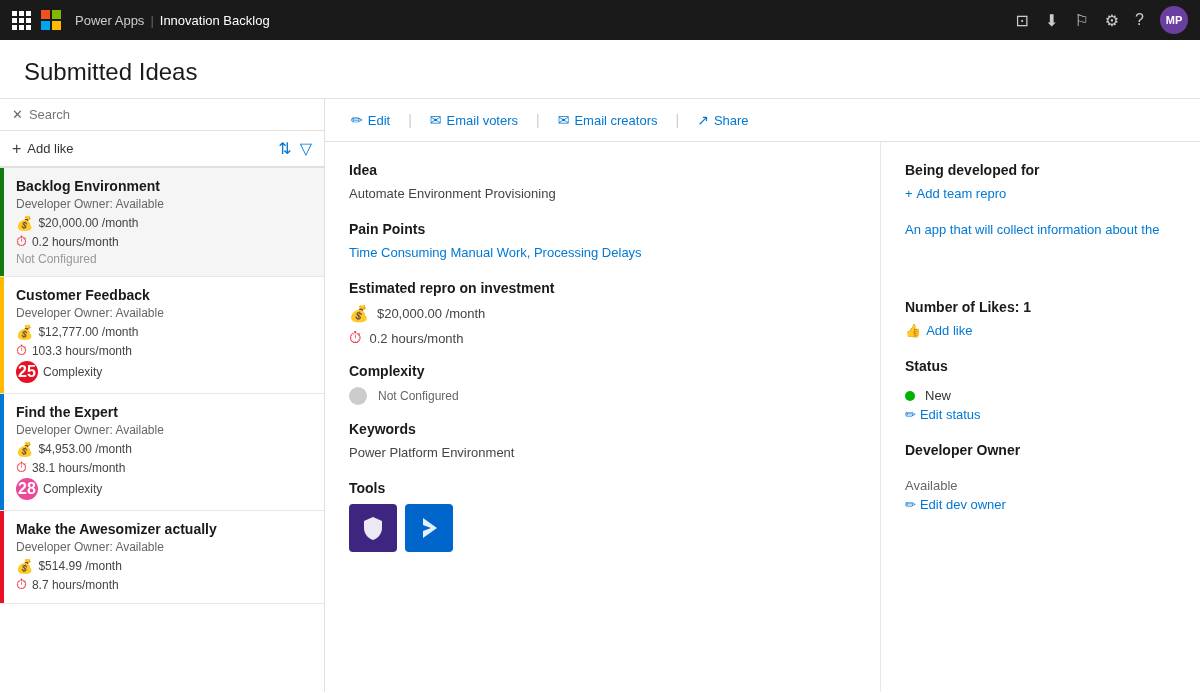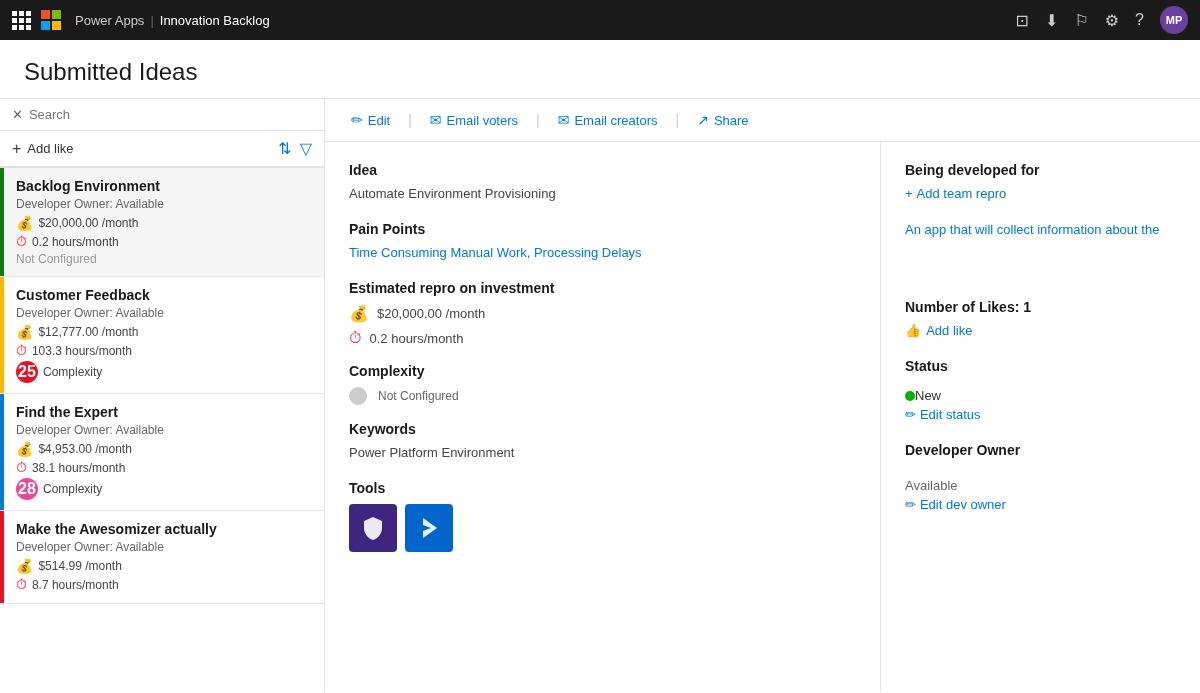--- a/index.html
+++ b/index.html
@@ -313,21 +313,21 @@
     .status-section { margin-bottom: 20px; }
     .status-title {
       font-size: 14px;
       font-weight: 600;
       color: #1a1a1a;
       margin-bottom: 14px;
     }
     .status-row {
       display: flex;
       align-items: center;
-      gap: 0;
+      gap: 10px;
       margin-bottom: 4px;
     }
     .status-dot {
       width: 10px; height: 10px;
       border-radius: 50%;
       background: #00b300;
     }
     .status-text { font-size: 13px; color: #333; }
     .edit-link {
       display: flex;

